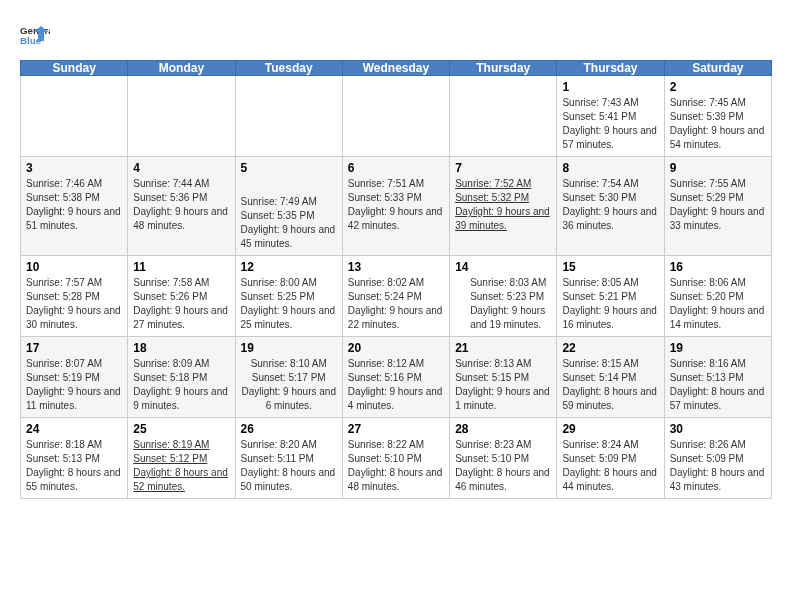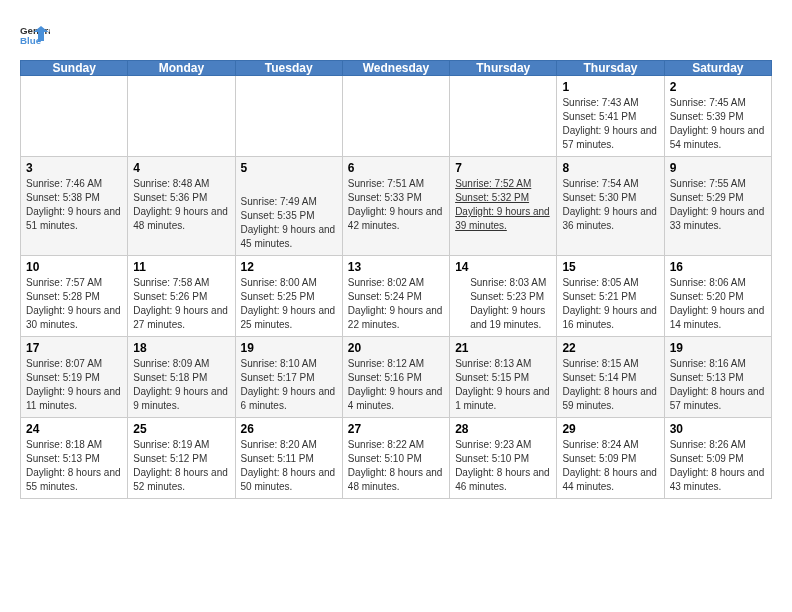--- a/index.html
+++ b/index.html
@@ -128,21 +128,21 @@
       </tr>
       <tr>
         <td>
           <span class="day-num">3</span>
           <div class="day-info" style="white-space: pre-line;">Sunrise: 7:46 AM
 Sunset: 5:38 PM
 Daylight: 9 hours and 51 minutes.</div>
         </td>
         <td>
           <span class="day-num">4</span>
-          <div class="day-info" style="white-space: pre-line;">Sunrise: 8:48 AM
+          <div class="day-info" style="white-space: pre-line;">Sunrise: 7:44 AM
 Sunset: 5:36 PM
 Daylight: 9 hours and 48 minutes.</div>
         </td>
         <td>
           <span class="day-num">5</span>
           <div class="day-info" style="white-space: pre-line; margin-top: 20px;">Sunrise: 7:49 AM
 Sunset: 5:35 PM
 Daylight: 9 hours and 45 minutes.</div>
         </td>
         <td>
@@ -222,21 +222,21 @@
 Daylight: 9 hours and 11 minutes.</div>
         </td>
         <td>
           <span class="day-num">18</span>
           <div class="day-info" style="white-space: pre-line;">Sunrise: 8:09 AM
 Sunset: 5:18 PM
 Daylight: 9 hours and 9 minutes.</div>
         </td>
         <td>
           <span class="day-num">19</span>
-          <div class="day-info" style="white-space: pre-line;">Sunrise: 8:10 AM
+          <div class="day-info" style="white-space: pre-line; text-align: center;">Sunrise: 8:10 AM
 Sunset: 5:17 PM
 Daylight: 9 hours and 6 minutes.</div>
         </td>
         <td>
           <span class="day-num">20</span>
           <div class="day-info" style="white-space: pre-line;">Sunrise: 8:12 AM
 Sunset: 5:16 PM
 Daylight: 9 hours and 4 minutes.</div>
         </td>
         <td>
@@ -260,39 +260,39 @@
       </tr>
       <tr>
         <td>
           <span class="day-num">24</span>
           <div class="day-info" style="white-space: pre-line;">Sunrise: 8:18 AM
 Sunset: 5:13 PM
 Daylight: 8 hours and 55 minutes.</div>
         </td>
         <td>
           <span class="day-num">25</span>
-          <div class="day-info" style="white-space: pre-line;">Sunrise: 8:19 AM
+          <div class="day-info" style="white-space: pre-line; text-decoration: underline;">Sunrise: 8:19 AM
 Sunset: 5:12 PM
 Daylight: 8 hours and 52 minutes.</div>
         </td>
         <td>
           <span class="day-num">26</span>
           <div class="day-info" style="white-space: pre-line;">Sunrise: 8:20 AM
 Sunset: 5:11 PM
 Daylight: 8 hours and 50 minutes.</div>
         </td>
         <td>
           <span class="day-num">27</span>
           <div class="day-info" style="white-space: pre-line;">Sunrise: 8:22 AM
 Sunset: 5:10 PM
 Daylight: 8 hours and 48 minutes.</div>
         </td>
         <td>
           <span class="day-num">28</span>
-          <div class="day-info" style="white-space: pre-line;">Sunrise: 9:23 AM
+          <div class="day-info" style="white-space: pre-line;">Sunrise: 8:23 AM
 Sunset: 5:10 PM
 Daylight: 8 hours and 46 minutes.</div>
         </td>
         <td>
           <span class="day-num">29</span>
           <div class="day-info" style="white-space: pre-line;">Sunrise: 8:24 AM
 Sunset: 5:09 PM
 Daylight: 8 hours and 44 minutes.</div>
         </td>
         <td>

